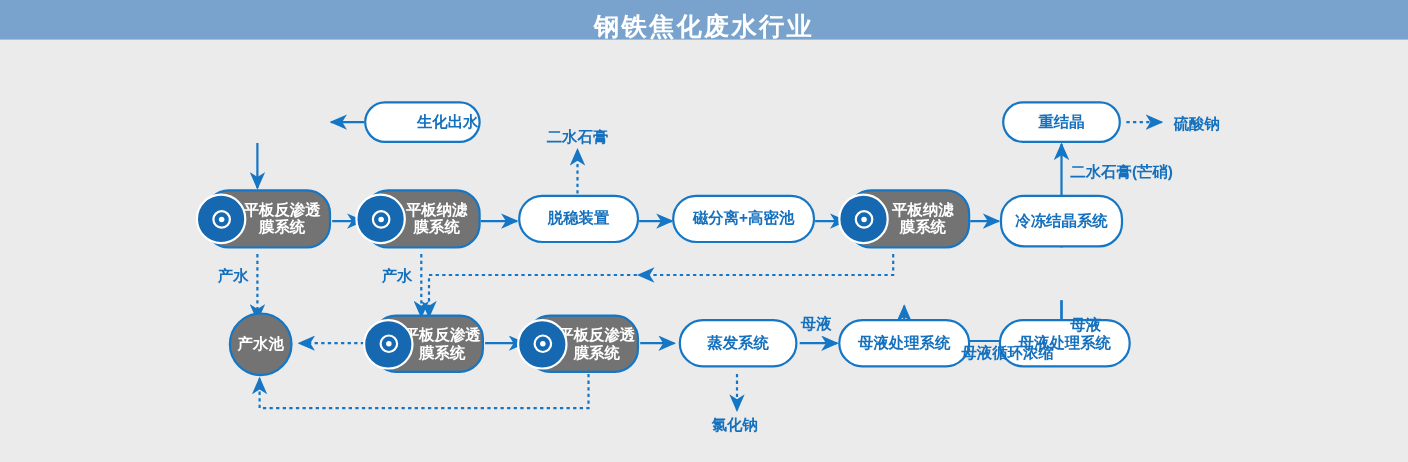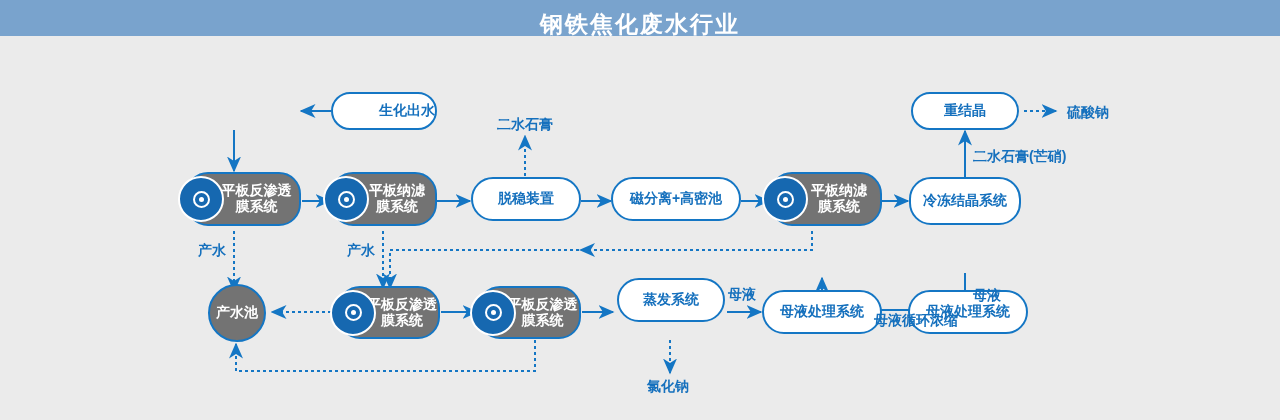--- a/index.html
+++ b/index.html
@@ -212,21 +212,21 @@
     <div class="node filled" style="left:478px;top:238px;width:103px;height:53px;">
       <span class="disc">
         <span class="ring">
             <span class="dot"></span>
           </span>
       </span>
       <span class="label">平板反渗透
 膜系统</span>
     </div>
 
-    <div class="node outline" style="left:617px;top:230px;width:108px;height:44px;">
+    <div class="node outline" style="left:617px;top:242px;width:108px;height:44px;">
       <span class="label">蒸发系统</span>
     </div>
 
     <div class="node outline" style="left:762px;top:242px;width:120px;height:44px;">
       <span class="label">母液处理系统</span>
     </div>
 
     <div class="node outline" style="left:908px;top:242px;width:120px;height:44px;">
       <span class="label">母液处理系统</span>
     </div>

